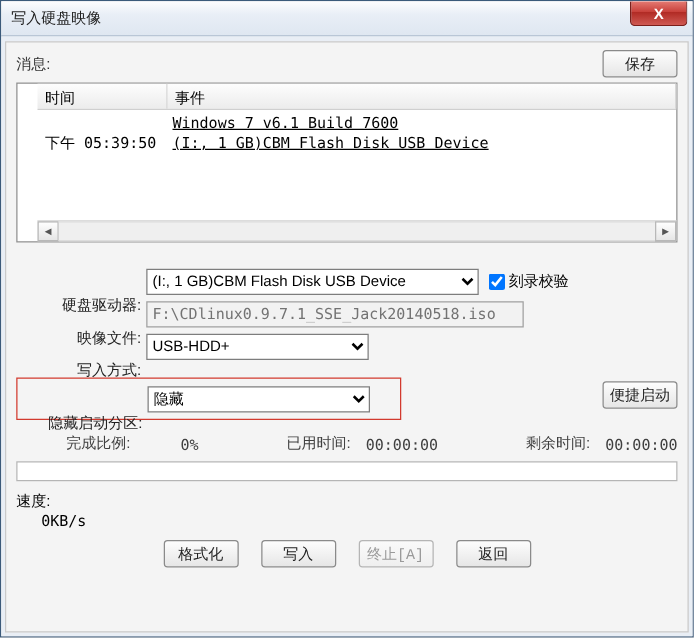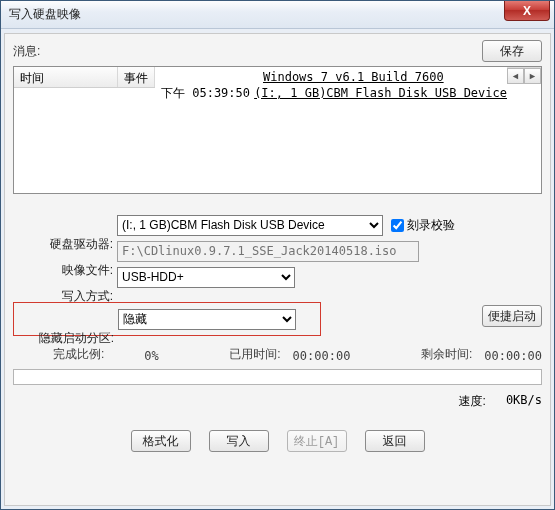--- a/index.html
+++ b/index.html
@@ -86,21 +86,22 @@
     background: linear-gradient(#fafafa,#efefef);
     font-family: Liberation Mono, monospace;
   }
   .btn-wide { width: 60px; padding: 0; }
   .save-row { margin-left: auto; }
   .listframe {
     border: 1px solid #8e8e8e;
     background: #fff;
     height: 128px;
     display: flex;
-    flex-direction: row;
+    flex-direction: column;
+    padding-left: 16px;
   }
   .list-header {
     display: flex;
     height: 21px;
     background: linear-gradient(#fdfdfd,#ececec);
     border-bottom: 1px solid #cfcfcf;
     font-size: 12px;
   }
   .list-header .col {
     padding: 3px 6px 0 6px;
@@ -196,28 +197,29 @@
   .progress-bar {
     margin-top: 6px;
     border: 1px solid #b5b5b5;
     height: 16px;
     background: #fff;
     width: 100%;
   }
   .speed-row {
     display:flex;
     margin-top: 8px;
+    flex-direction: column;
   }
   .speed-row .spacer{flex:1;}
   .speed-row .val { margin-left: 20px; font-family:"Consolas","NSimSun",monospace;}
   .bottom-buttons {
     display:flex;
     justify-content:center;
     gap: 18px;
-    margin-top: 20px;
+    margin-top: 8px;
   }
 </style>
 </head>
 <body>
 
 <div class="window">
   <div class="titlebar">
     <span class="title">写入硬盘映像</span>
     <div class="close-btn">
       <span>X</span>

